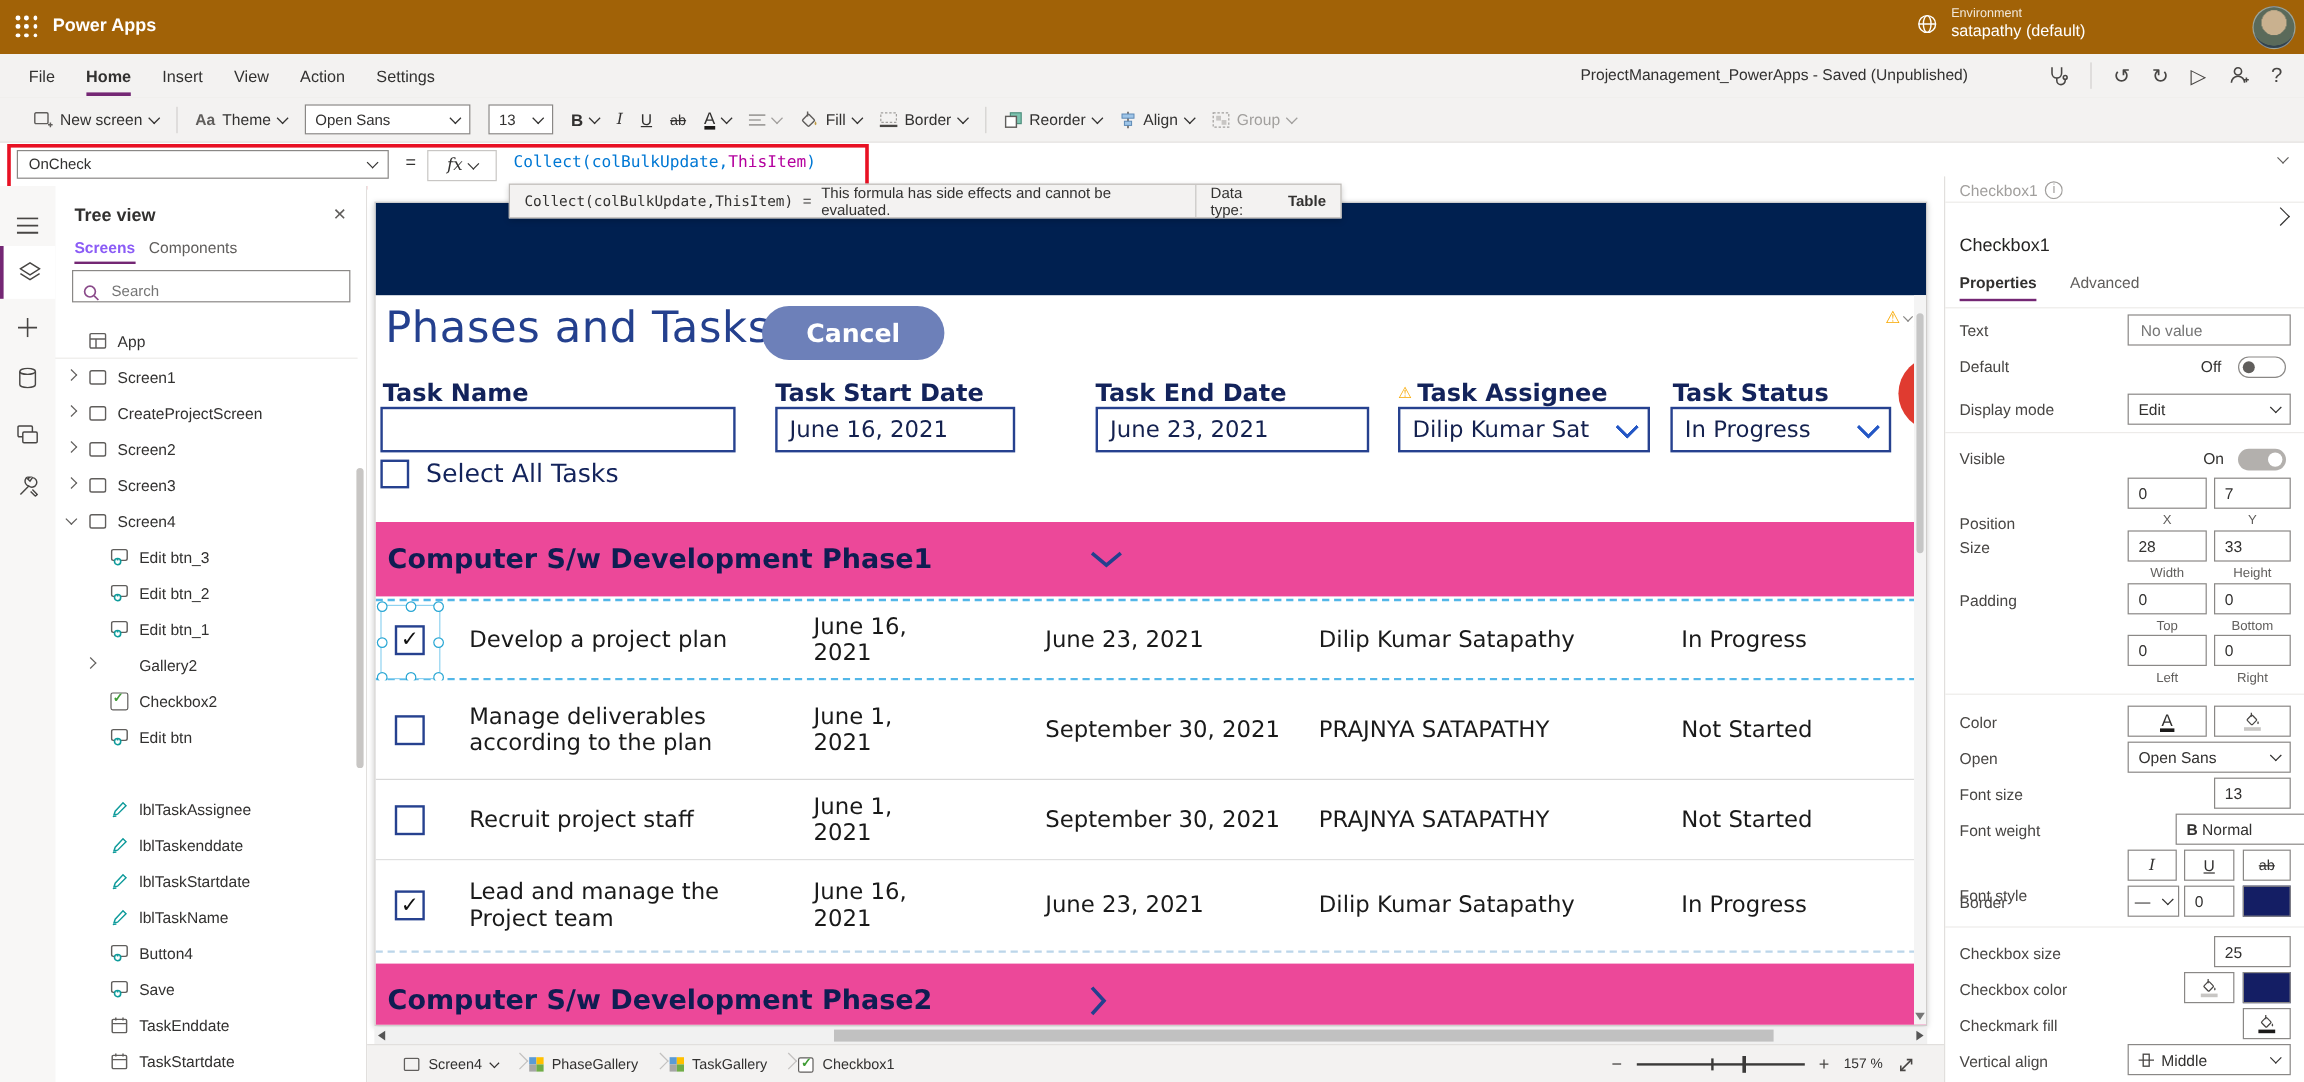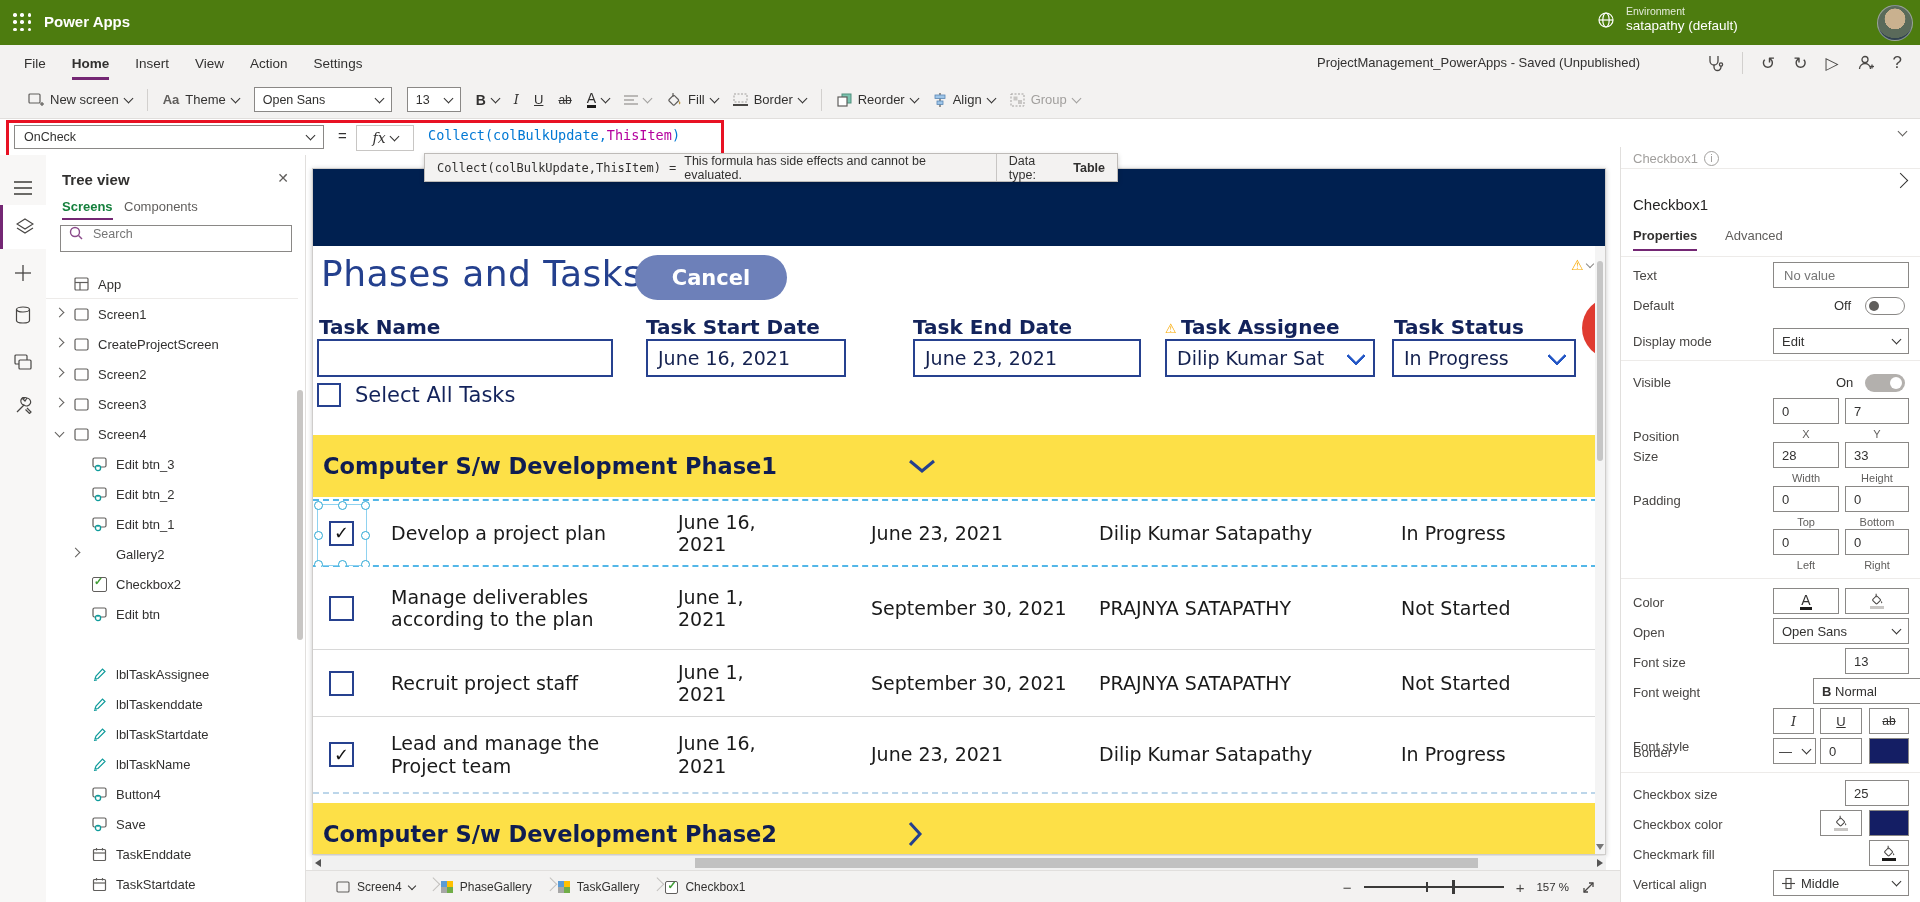--- a/index.html
+++ b/index.html
@@ -1,18 +1,18 @@
 <!DOCTYPE html>
 <html><head>
 <meta charset="utf-8">
 <style>
   html,body{margin:0;padding:0;background:#fff;font-family:"Liberation Sans",sans-serif;}
   .app{position:relative;width:1920px;height:902px;overflow:hidden;background:#fff;}
   
-  .topbar{position:absolute;left:0;top:0;width:1920px;height:46px;background:#4d7c0f;color:#fff;}
+  .topbar{position:absolute;left:0;top:0;width:1920px;height:46px;background:#a16207;color:#fff;}
   .waffle{position:absolute;left:13px;top:13px;width:19px;height:19px;display:grid;grid-template-columns:repeat(3,1fr);gap:3px;}
   .waffle i{background:#fff;border-radius:50%;width:3.5px;height:3.5px;}
   .appname{position:absolute;left:44px;top:13px;font-size:15px;font-weight:bold;color:#fff;}
   .envwrap{position:absolute;left:1596px;top:5px;display:flex;align-items:center;gap:10px;color:#fff;}
   .envtxt{display:flex;flex-direction:column;line-height:1.25;}
   .envlbl{font-size:10.5px;opacity:.85;}
   .envval{font-size:13.5px;}
   .avatar{position:absolute;left:1877px;top:5px;width:34px;height:34px;border-radius:50%;background:radial-gradient(circle at 50% 38%,#c9b18f 0 38%,#5a6a5a 39% 70%,#32434f 71%);border:1px solid rgba(255,255,255,.4);}
   
   .menubar{position:absolute;left:0;top:45px;width:1920px;height:36px;background:#f3f2f1;border-bottom:1px solid #e1dfdd;}
@@ -54,22 +54,22 @@
   .ftip .mono{font-family:"DejaVu Sans Mono",monospace;font-size:12px;}
   
   .rail{position:absolute;left:0;top:155px;width:46px;height:747px;background:#f8f7f6;border-right:1px solid #e8e6e4;}
   .ric{position:absolute;left:0;width:46px;height:40px;display:flex;align-items:center;justify-content:center;color:#484644;}
   .ric.active{background:#fff;border-left:3px solid #742774;box-sizing:border-box;}
   
   .tree{position:absolute;left:46px;top:155px;width:260px;height:747px;background:#fff;border-right:1px solid #e1dfdd;box-sizing:border-box;}
   .ttl{position:absolute;left:16px;top:16px;font-size:15px;font-weight:600;color:#323130;}
   .tclose{position:absolute;right:16px;top:15px;font-size:14px;color:#605e5c;}
   .ttab{position:absolute;top:44px;font-size:13px;color:#605e5c;}
-  .ttab.on{color:#15803d;font-weight:600;border-bottom:2px solid #742774;padding-bottom:4px;}
-  .srch{position:absolute;left:14px;top:70px;width:232px;height:27px;border:1px solid #8a8886;background:#fff;display:flex;align-items:flex-start;padding:0 8px;gap:8px;box-sizing:border-box;}
+  .ttab.on{color:#8b5cf6;font-weight:600;border-bottom:2px solid #742774;padding-bottom:4px;}
+  .srch{position:absolute;left:14px;top:70px;width:232px;height:27px;border:1px solid #8a8886;background:#fff;display:flex;align-items:flex-end;padding:0 8px;gap:8px;box-sizing:border-box;}
   .srch input{border:0;outline:0;font-size:12.5px;color:#323130;width:100%;font-family:"Liberation Sans",sans-serif;background:transparent;}
   .ti{position:absolute;left:0;width:252px;height:30px;display:flex;align-items:center;font-size:13px;color:#323130;}
   .ti .chv{position:absolute;left:10px;color:#605e5c;}
   .ti .ic{position:absolute;left:28px;display:flex;}
   .ti.child .ic{left:46px;}
   .ti .lblp{position:absolute;left:52px;}
   .ti.child .lblp{left:70px;}
   .appdiv{position:absolute;left:0;top:143px;width:252px;border-bottom:1px solid #edebe9;}
   .tscroll{position:absolute;right:2px;top:235px;width:6px;height:250px;background:#c8c6c4;border-radius:3px;}
   .gal{width:14px;height:14px;display:grid;grid-template-columns:7px 7px;grid-template-rows:7px 7px;}
@@ -87,21 +87,21 @@
   .cwarn{position:absolute;left:1258px;top:88px;display:flex;align-items:center;gap:3px;color:#8a8886;}
   .bluecircle{position:absolute;left:1282px;top:72px;width:62px;height:62px;border-radius:50%;background:#2e4f9e;}
   .redcircle{position:absolute;left:1269px;top:128px;width:62px;height:62px;border-radius:50%;background:#e03b30;}
   .flabel{position:absolute;top:146px;font-size:20px;font-weight:bold;color:#13235b;}
   .finput{position:absolute;top:170px;height:38px;border:2px solid #26418f;background:#fff;box-sizing:border-box;display:flex;align-items:center;padding:0 10px;font-size:19px;color:#14214f;}
   .fdrop{justify-content:space-between;}
   .bluecv{width:11px;height:11px;border-right:3px solid #2457c5;border-bottom:3px solid #2457c5;transform:rotate(45deg);margin-top:-5px;border-radius:1px;}
   .selall{position:absolute;left:4px;top:214px;display:flex;align-items:center;gap:14px;}
   .selall .box{width:24px;height:24px;border:2px solid #26418f;background:#fff;box-sizing:border-box;}
   .selall .txt{font-size:21px;color:#13235b;}
-  .phase{position:absolute;left:0;width:1294px;background:#fde047;display:flex;align-items:center;}
+  .phase{position:absolute;left:0;width:1294px;background:#ec4899;display:flex;align-items:center;}
   .phase .pt{margin-left:10px;font-size:22.5px;font-weight:bold;color:#0f1d52;}
   .phase svg{position:absolute;left:594px;}
   .prow{position:absolute;left:0;width:1294px;background:#fff;box-sizing:border-box;}
   .cell{position:absolute;top:0;height:100%;display:flex;align-items:center;font-size:19px;color:#1a1a1a;line-height:1.18;}
   .c-cb{left:16px;}
   .c-name{left:78px;width:230px;}
   .c-start{left:365px;width:112px;}
   .c-end{left:558px;width:240px;}
   .c-asg{left:786px;width:285px;}
   .c-st{left:1088px;width:170px;}

